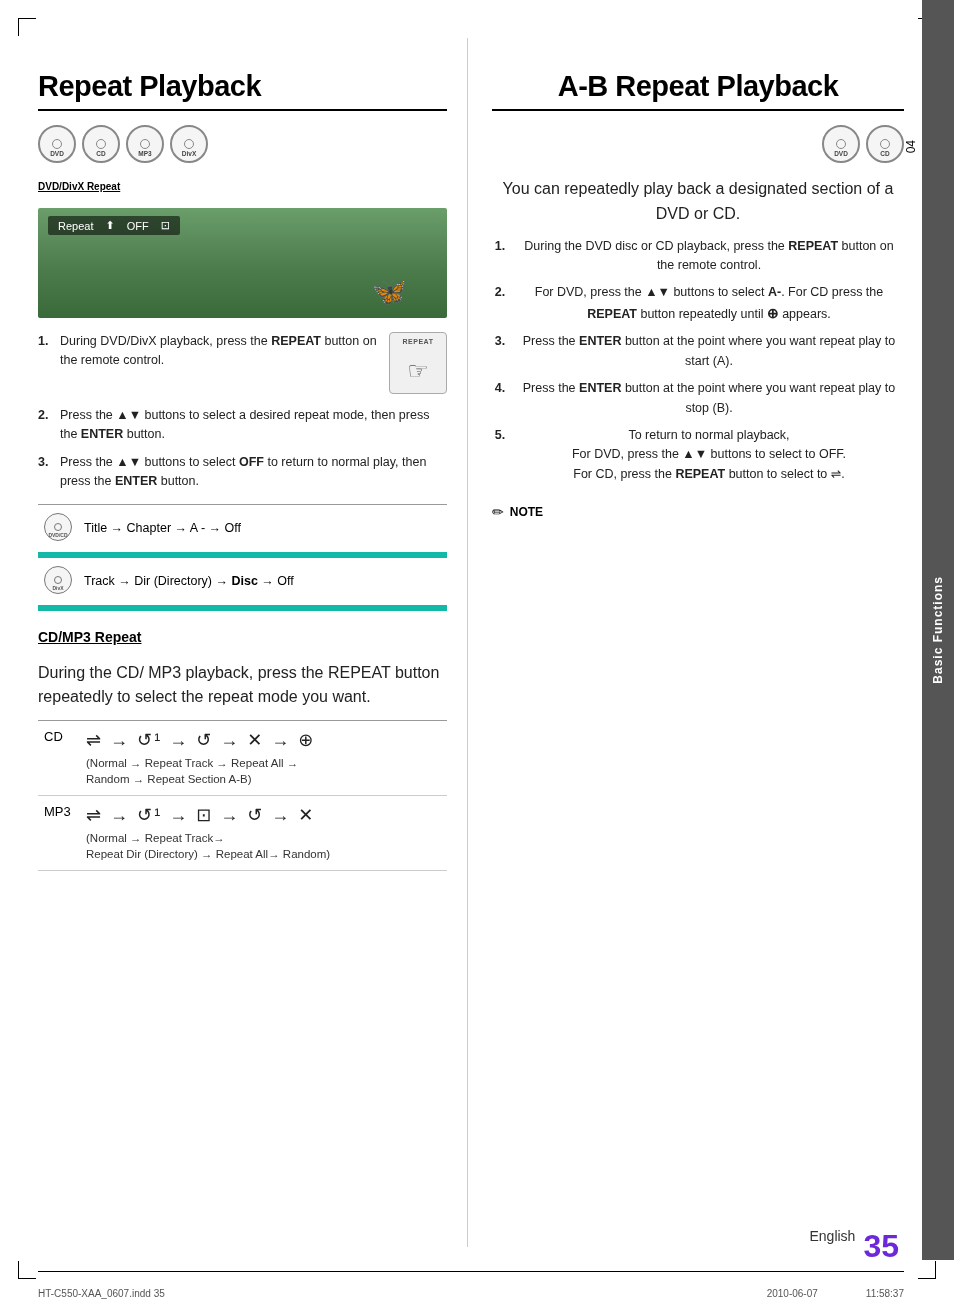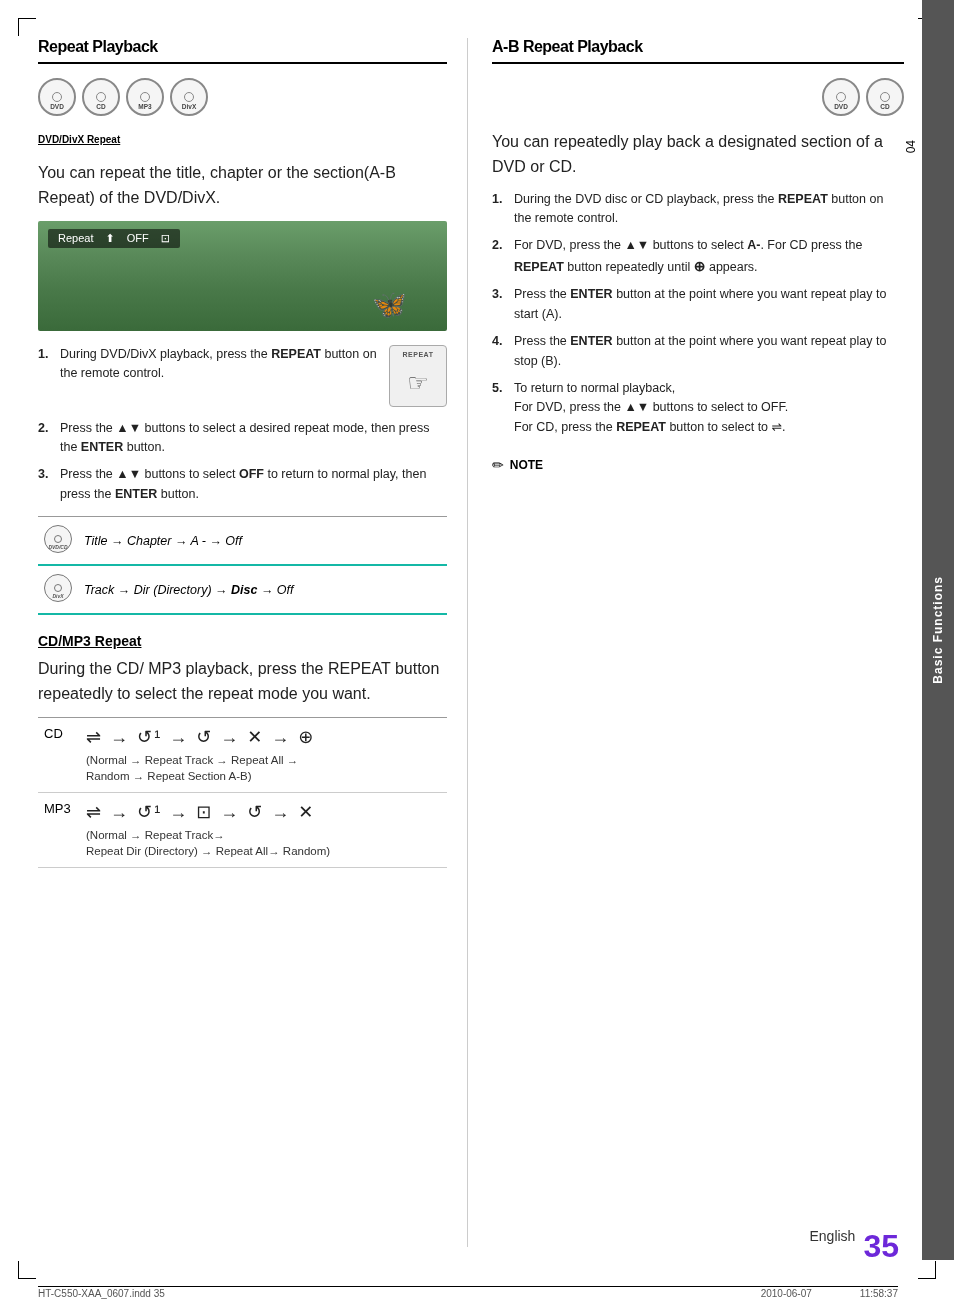--- a/index.html
+++ b/index.html
@@ -74,30 +74,32 @@
       width: 430px;
       padding-right: 20px;
       border-right: 1px solid #ccc;
       flex-shrink: 0;
     }
 
     
     .right-col {
       flex: 1;
       padding-left: 24px;
+      text-align: center;
     }
 
     
     .section-title {
-      font-size: 16px;
+      font-size: 29px;
       font-weight: bold;
       border-bottom: 2px solid #000;
       padding-bottom: 6px;
       margin-bottom: 14px;
       letter-spacing: -0.5px;
+      margin-top: 32px;
     }
 
     
     .disc-icons {
       display: flex;
       gap: 6px;
       margin-bottom: 18px;
     }
 
     .disc-icon {
@@ -236,23 +238,22 @@
     
     .repeat-table {
       width: 100%;
       border-collapse: collapse;
       margin-bottom: 18px;
       border-top: 1px solid #999;
     }
     .repeat-table td {
       padding: 8px 6px;
       font-size: 12px;
-      border-bottom: 2px solid #14b8a6;
+      border-bottom: 6px solid #14b8a6;
       vertical-align: middle;
-      font-style: italic;
     }
     .repeat-table .icon-cell {
       width: 36px;
       text-align: center;
     }
     .repeat-table .icon-cell .mini-disc {
       width: 28px;
       height: 28px;
       border-radius: 50%;
       border: 1.5px solid #777;
@@ -285,21 +286,21 @@
 
     .arrow-seq {
       font-size: 12.5px;
     }
 
     
     .cdmp3-title {
       font-size: 14px;
       font-weight: bold;
       text-decoration: underline;
-      margin-bottom: 8px;
+      margin-bottom: 16px;
     }
 
     
     .repeat-mode-table {
       width: 100%;
       border-collapse: collapse;
       margin-bottom: 4px;
     }
     .repeat-mode-table td {
       padding: 8px 6px;
@@ -321,26 +322,26 @@
       font-size: 11.5px;
       color: #333;
       line-height: 1.4;
     }
 
     
     .footer {
       position: absolute;
       bottom: 8px;
       left: 38px;
-      right: 56px;
+      right: 50px;
       display: flex;
       justify-content: space-between;
       align-items: center;
       border-top: 1px solid #000;
-      padding-top: 1px;
+      padding-top: 16px;
       font-size: 10px;
       color: #555;
     }
     .footer-right {
       display: flex;
       gap: 48px;
     }
 
     
     .page-num-area {
@@ -428,21 +429,20 @@
       <div class="disc-icon">
           <span class="disc-label">MP3</span>
         </div>
       <div class="disc-icon">
           <span class="disc-label">DivX</span>
         </div>
     </div>
 
     <h2 class="subsection-title">DVD/DivX Repeat</h2>
 
-    <p class="body-text">You can repeat the title, chapter or the section(A-B Repeat) of the DVD/DivX.</p>
 
     <div class="screenshot-box">
       <div class="screenshot-ui-bar">
         <span>Repeat</span>
         <span>⬆</span>
         <span>OFF</span>
         <span>⊡</span>
       </div>
       <div class="screenshot-butterfly">🦋</div>
     </div>

